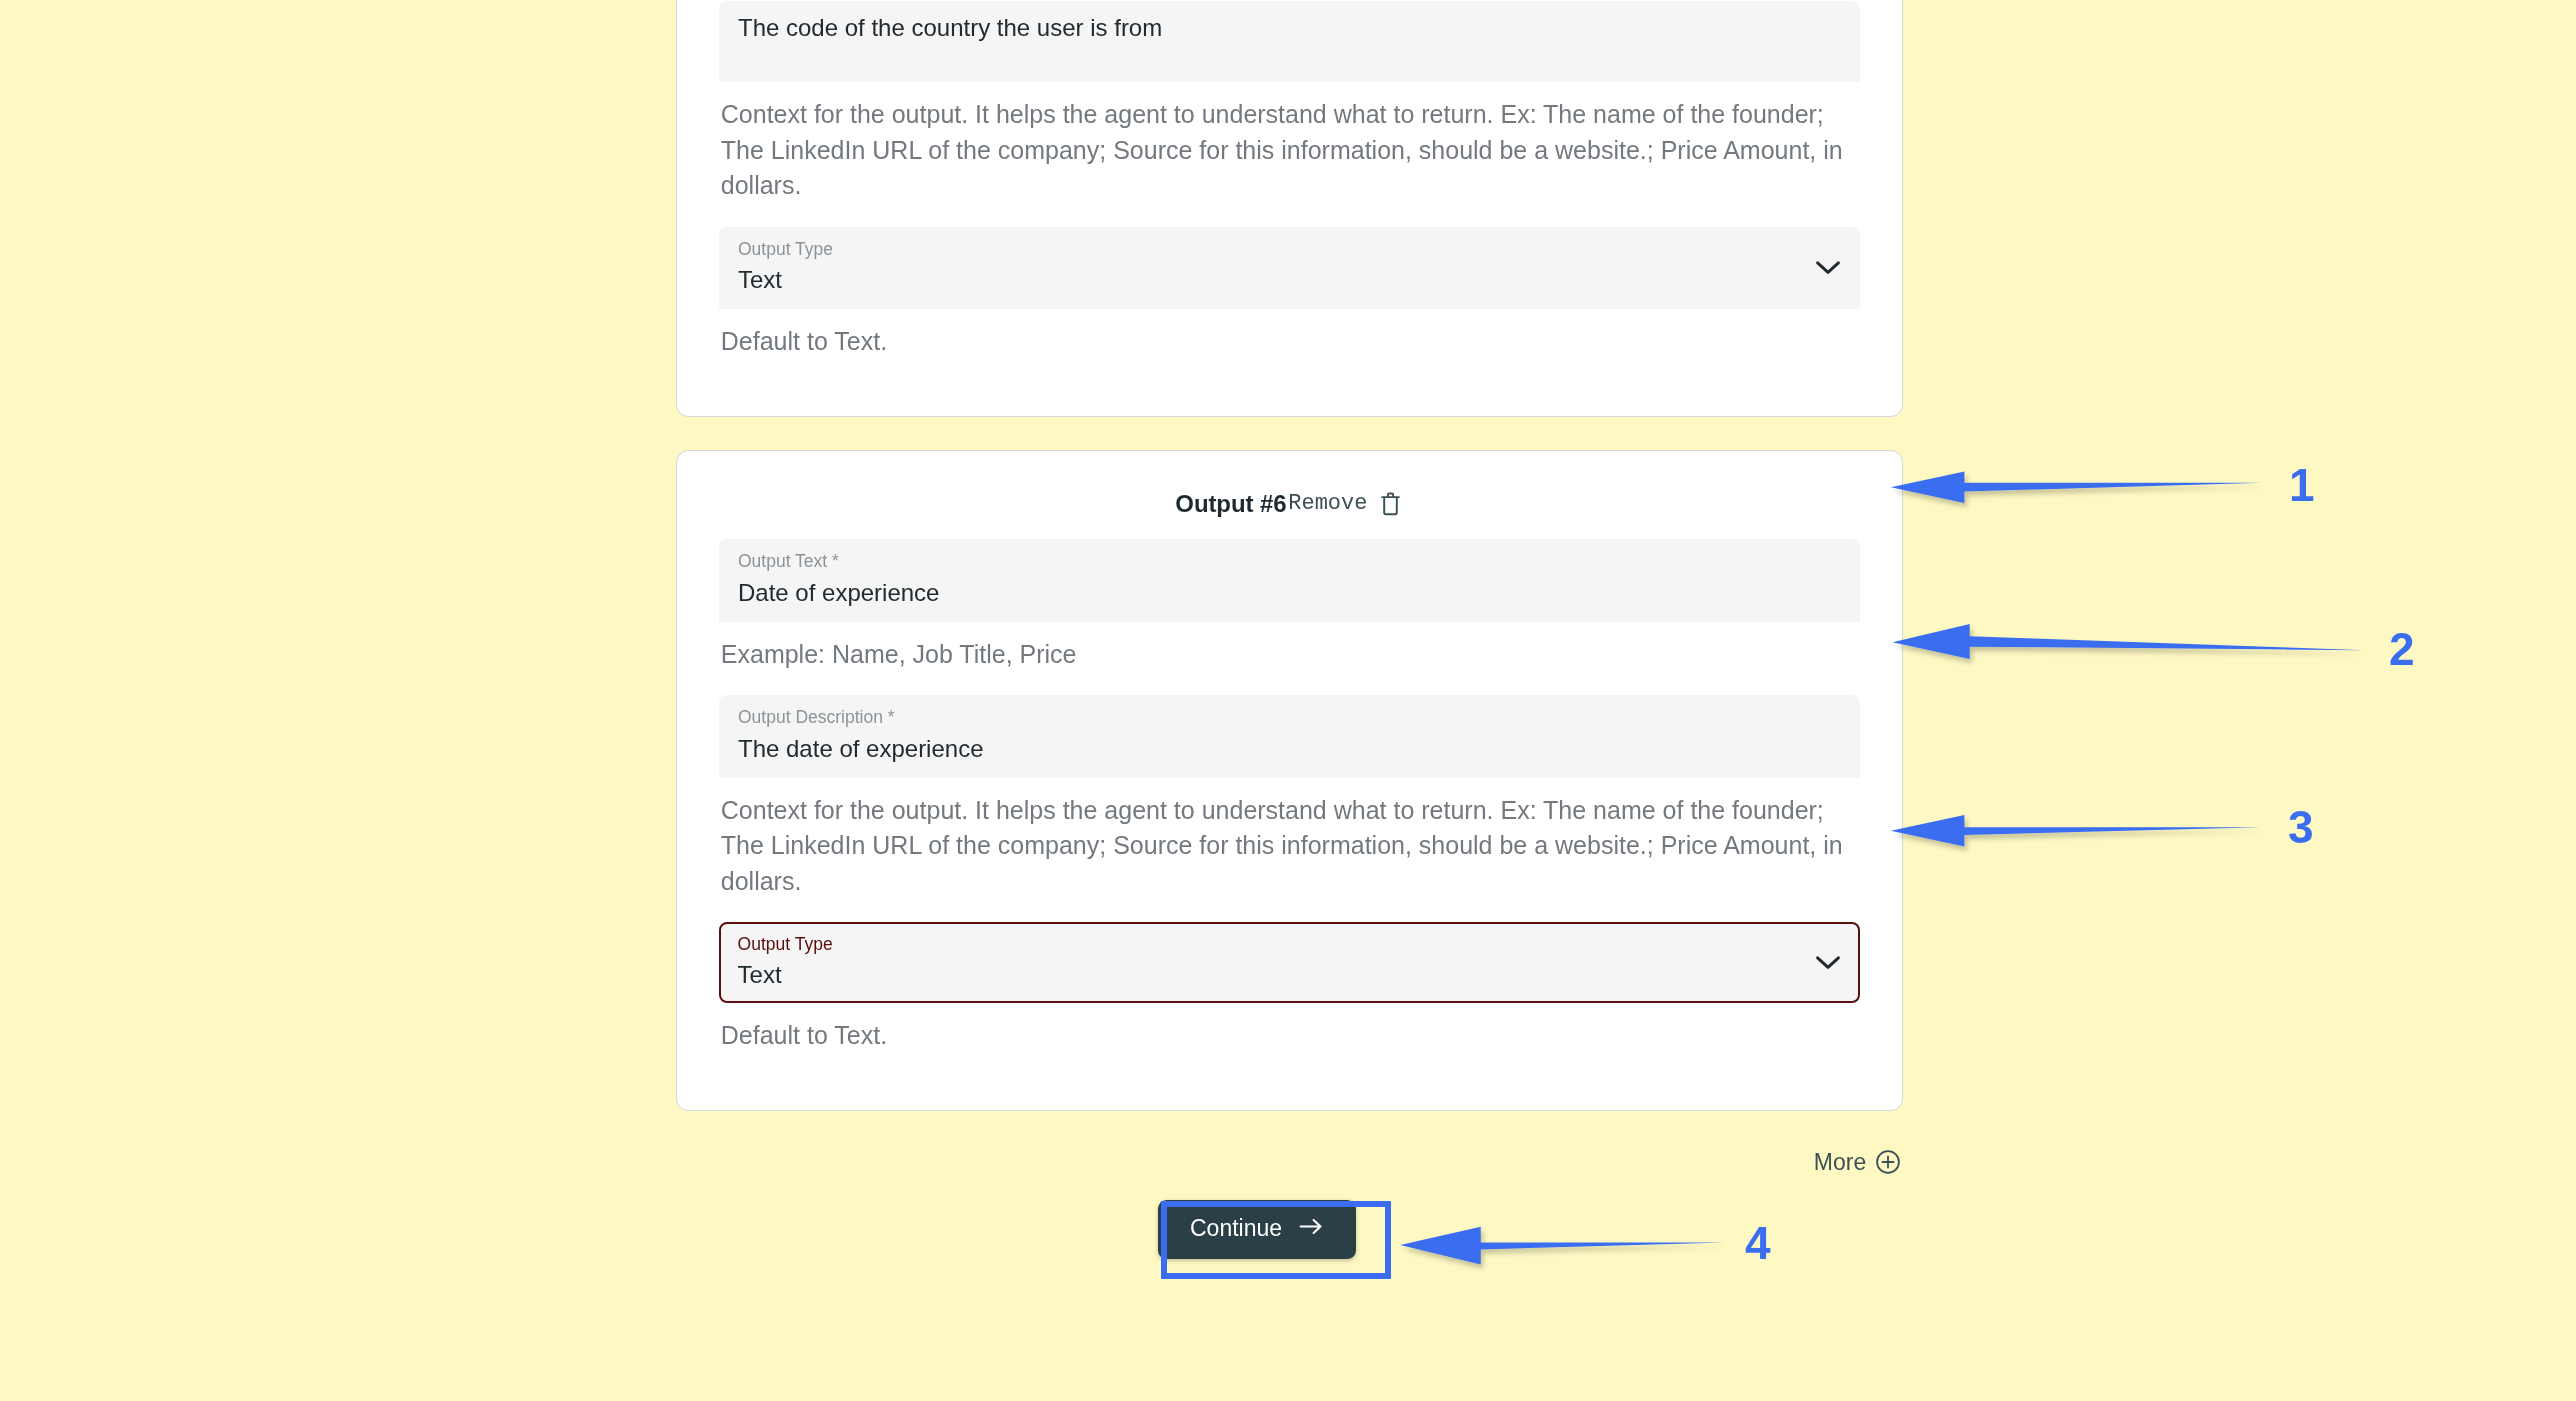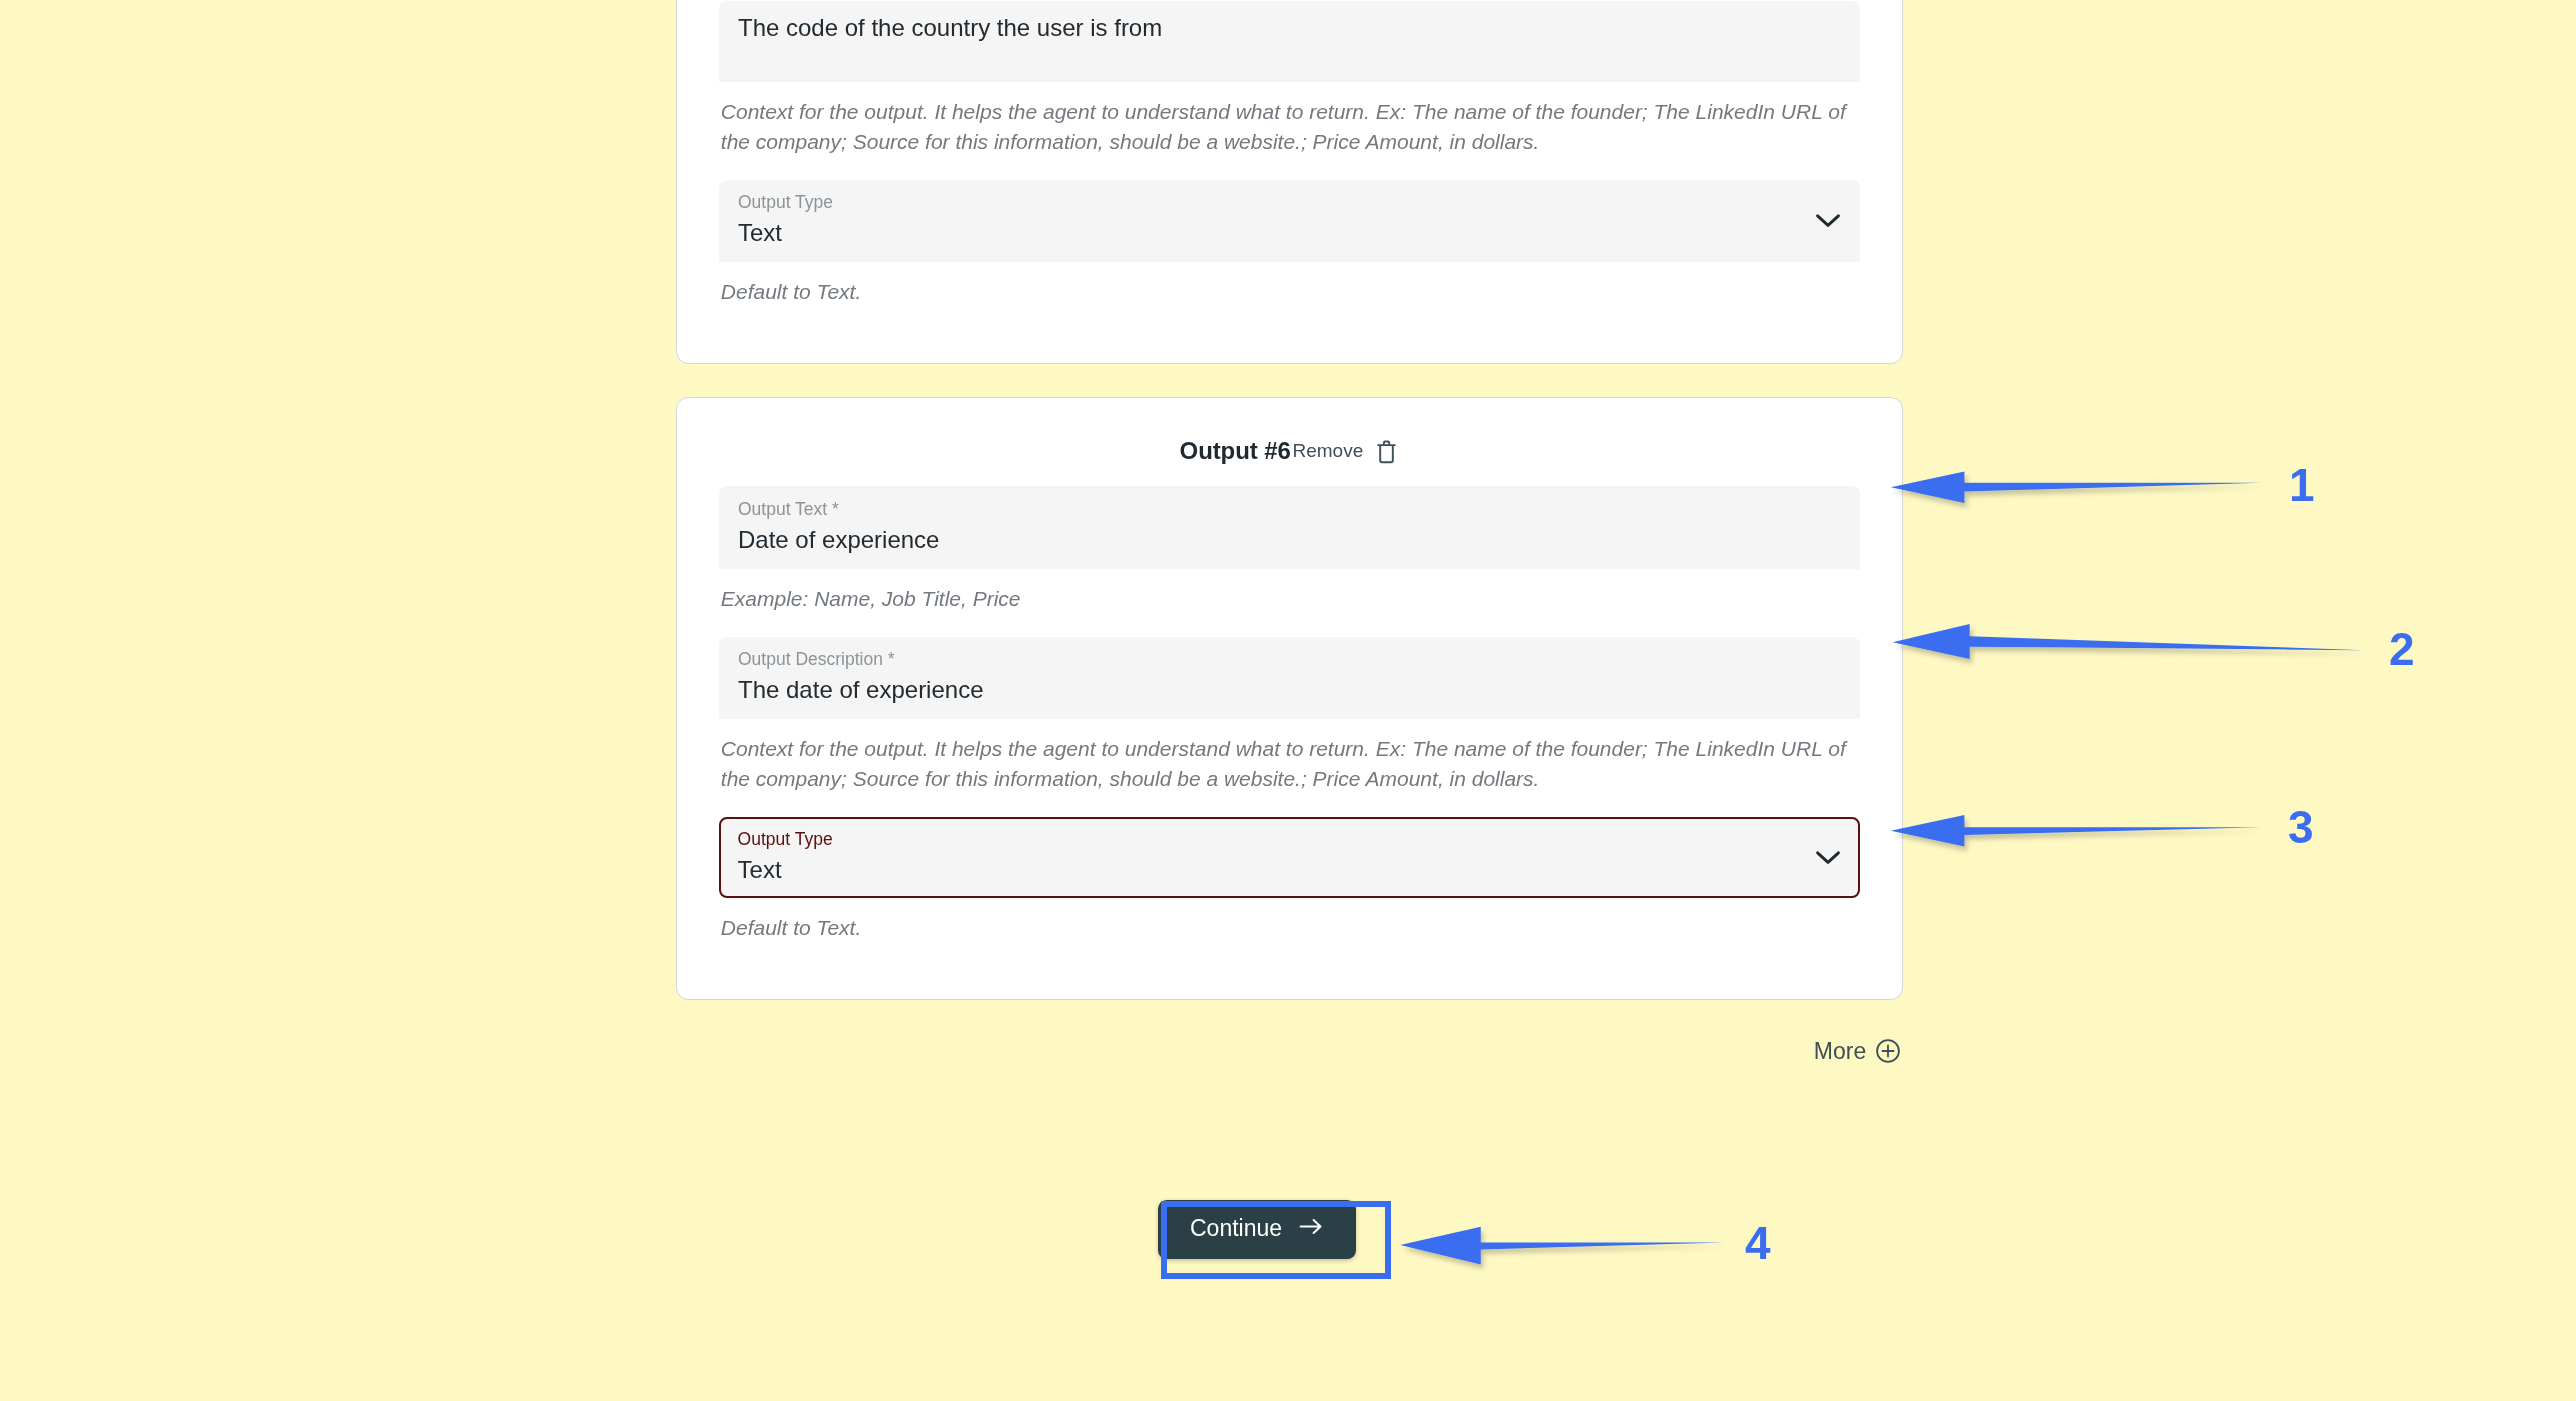--- a/index.html
+++ b/index.html
@@ -43,26 +43,26 @@
   .card-title {
     font-size: 24px;
     font-weight: bold;
     color: #1f2a30;
     letter-spacing: -0.1px;
   }
   .remove-btn {
     display: flex;
     align-items: center;
     gap: 11.4px;
-    font-size: 19px;
+    font-size: 22px;
     color: #3c5055;
     cursor: pointer;
     background: none;
     border: none;
-    font-family: Liberation Sans, sans-serif;
+    font-family: Liberation Mono, monospace;
     padding: 3.5px 1.8px;
   }
   .remove-btn svg { display: block; }
 
   
   .field {
     background: #f4f5f4;
     border-top-left-radius: 8px;
     border-top-right-radius: 8px;
     padding: 12.3px 19px 14px 19px;
@@ -91,26 +91,25 @@
     flex: 0 0 auto;
   }
   .field.highlighted {
     border: 2.6px solid #5b1010;
     border-radius: 8px;
     padding: 9.6px 16.6px 11.4px 16.6px;
   }
   .field.highlighted .field-label { color: #5b1010; }
 
   .helper {
-    font-size: 21px;
+    font-size: 25px;
     color: #73797e;
     line-height: 1.42;
     padding: 15px 0 23px 1.8px;
     max-width: 1130px;
-    font-style: italic;
   }
   .helper.tight { padding-bottom: 19px; }
 
   
   .partial-card { padding-top: 0; }
 
   
   .more-row {
     display: flex;
     justify-content: flex-end;

